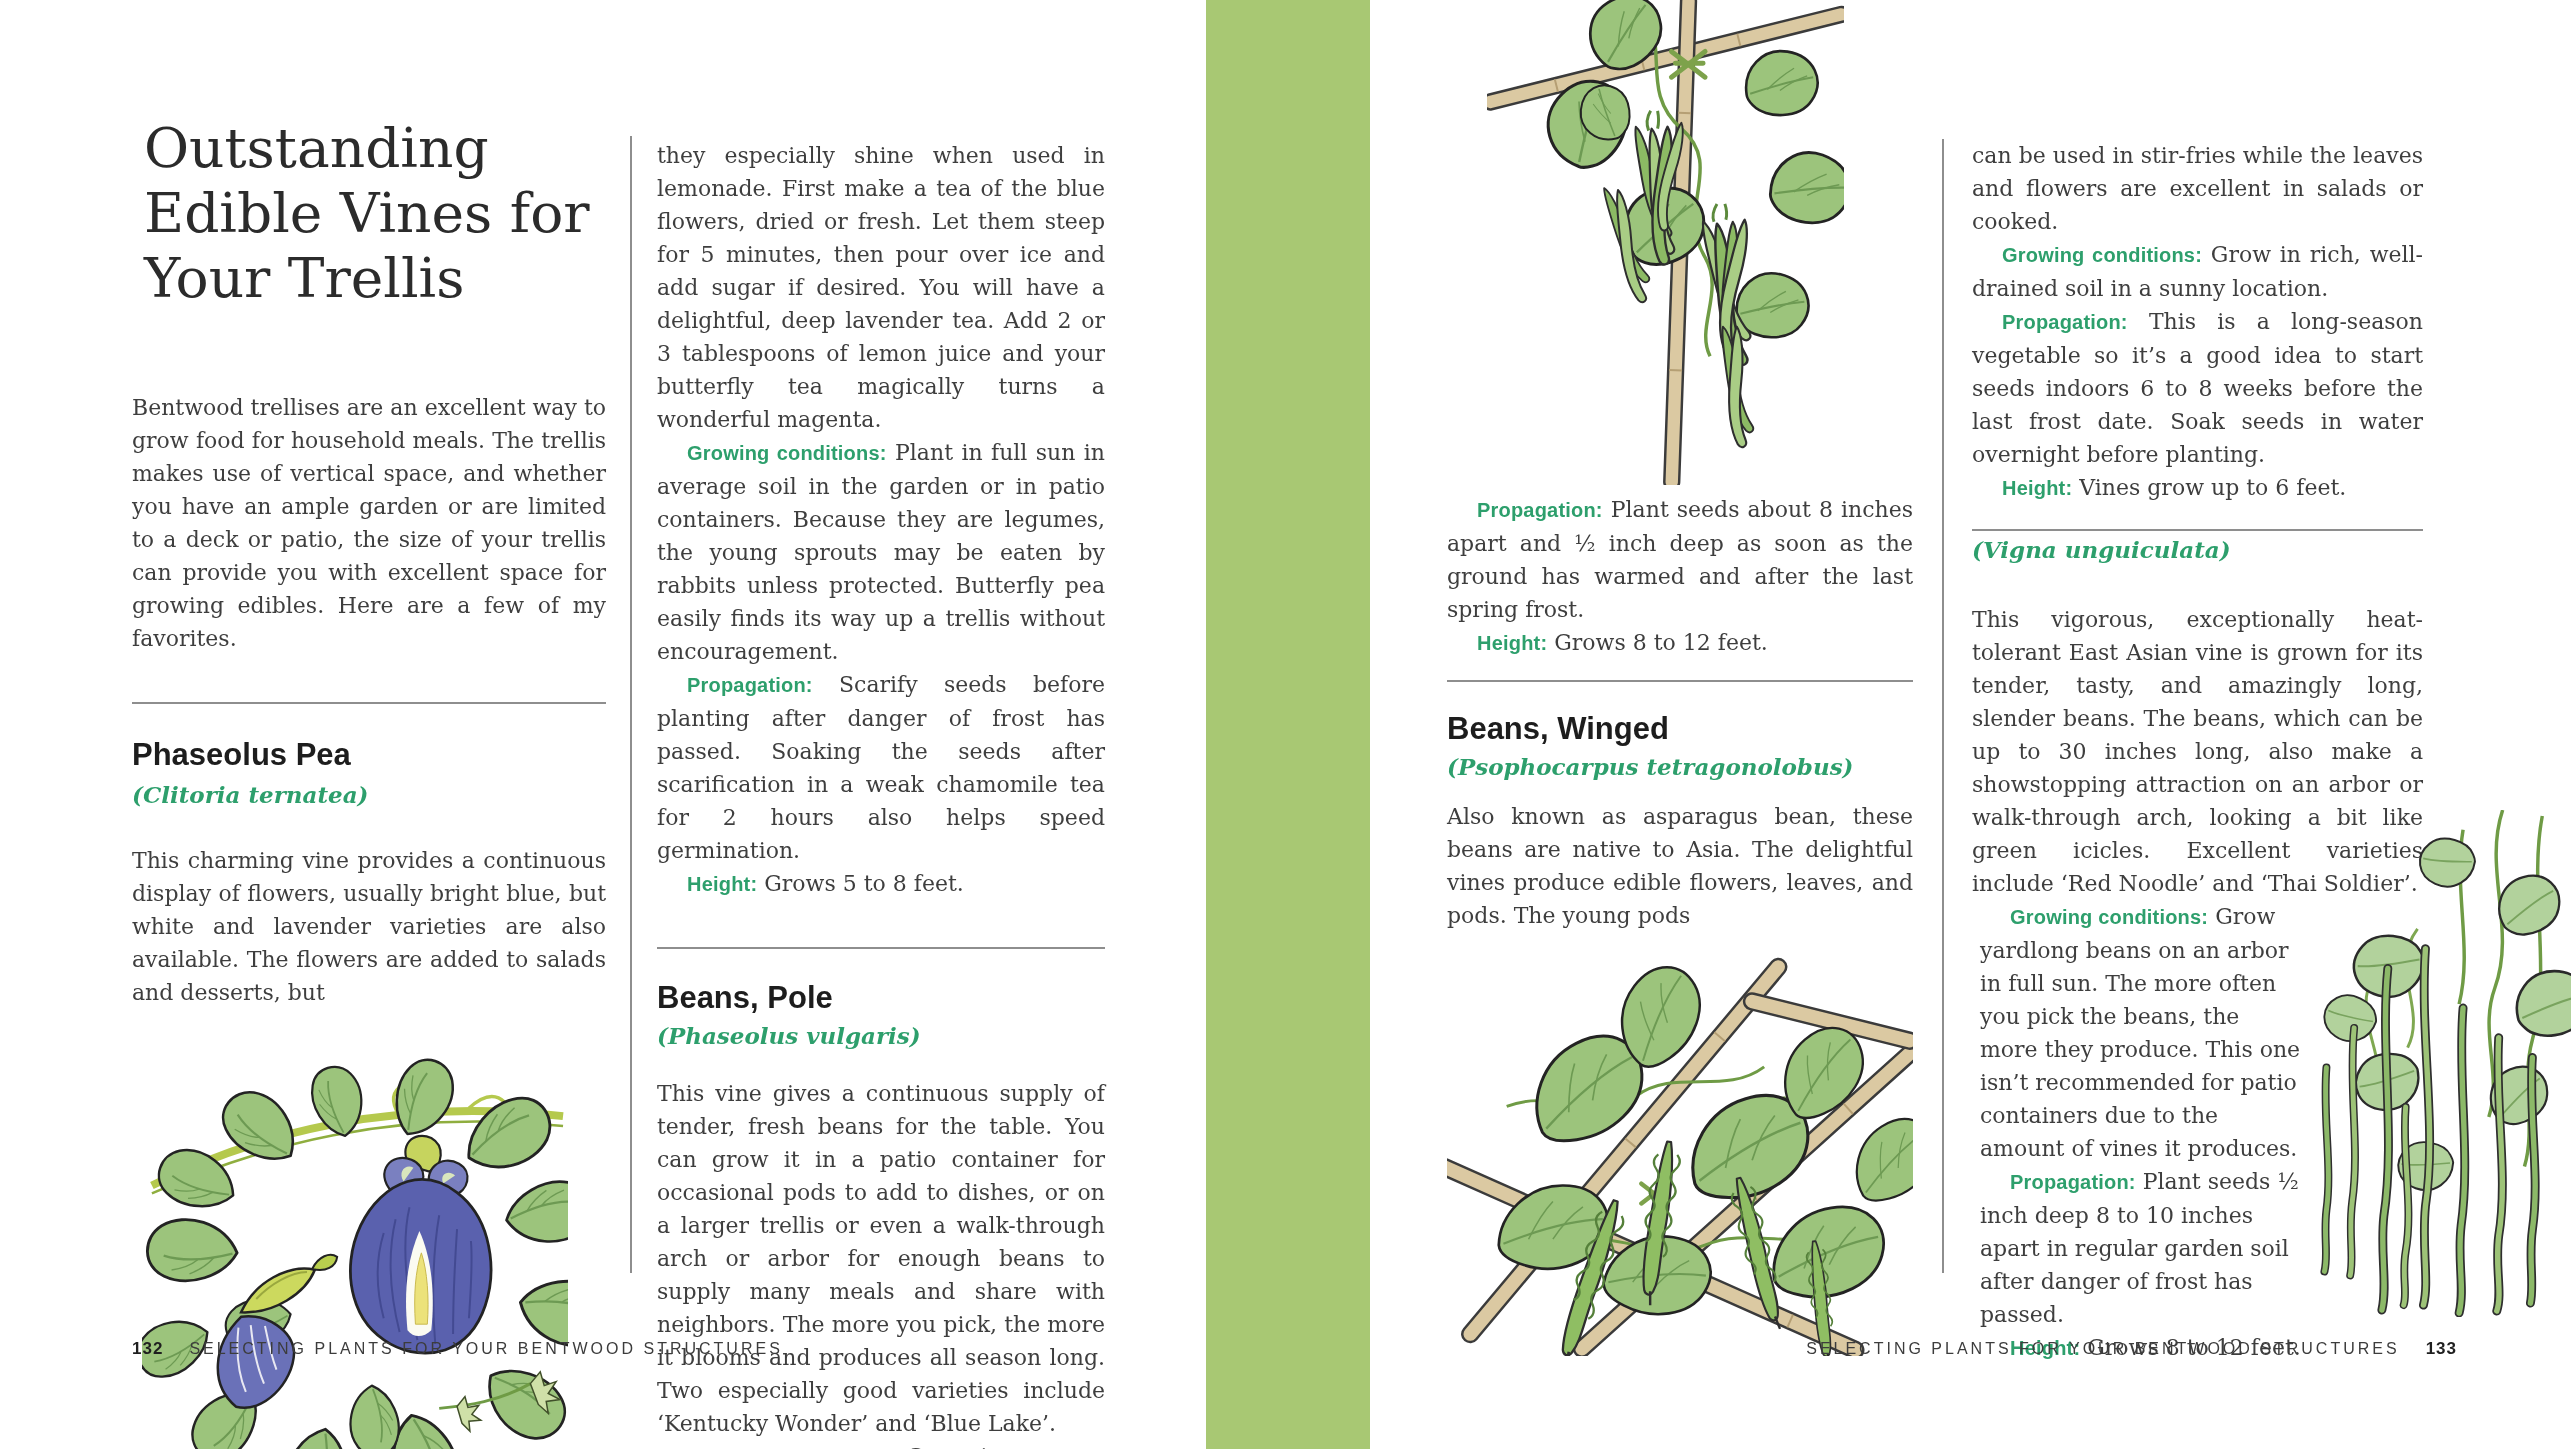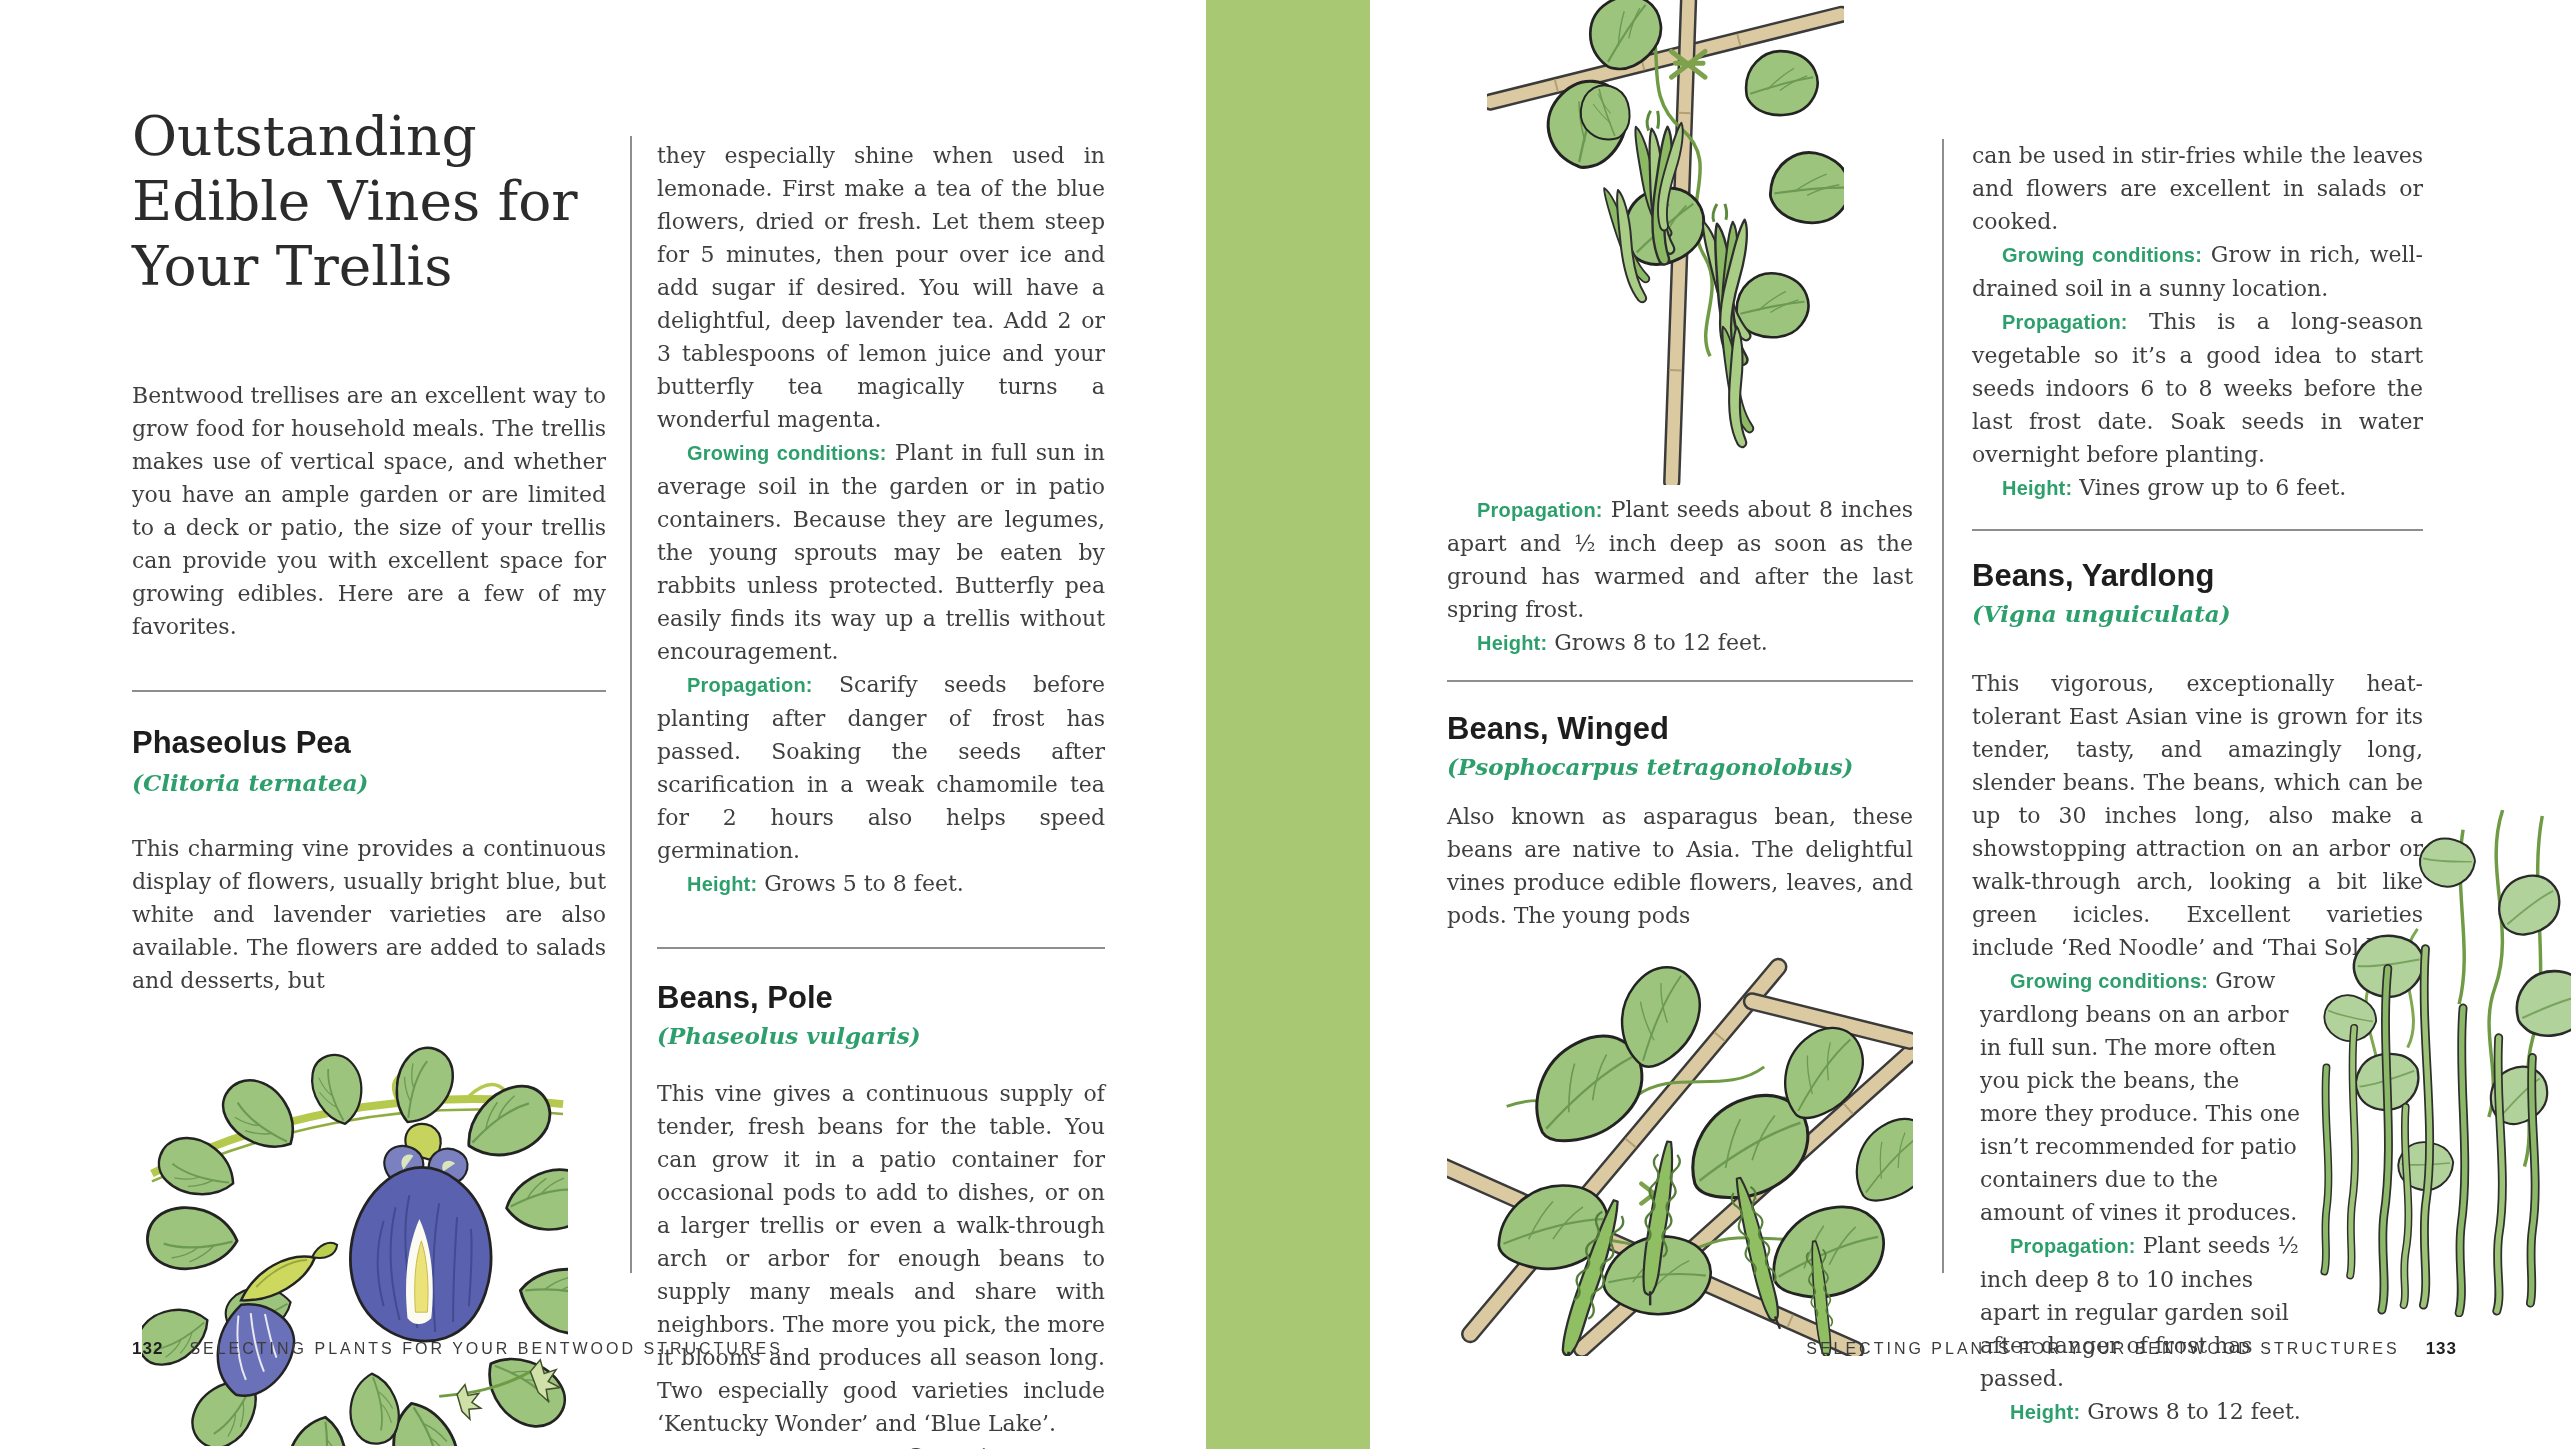--- a/index.html
+++ b/index.html
@@ -5,21 +5,21 @@
   html,body{margin:0;padding:0;background:#ffffff;}
   .spread{position:relative;width:2576px;height:1449px;background:#fff;overflow:hidden;
           font-family:"DejaVu Serif", serif;color:#3e3e3e;}
   .band{position:absolute;left:1206px;top:0;width:164px;height:1449px;background:var(--band-green,#a8c873);}
   .col{position:absolute;}
   p{margin:0;font-size:22px;line-height:33px;text-align:justify;}
   .rag p, p.rag{text-align:left;margin-left:8px;}
   .ind{text-indent:30px;}
   .lead{font-family:"Liberation Sans",sans-serif;font-weight:bold;font-size:20px;
         color:var(--accent-green,#2d9f6c);letter-spacing:0.2px;}
-  .title{font-size:55px;line-height:65px;font-weight:normal;color:#2b2b2b;margin:0;}
+  .title{font-size:55px;line-height:65px;font-weight:normal;color:#2b2b2b;margin:12px;}
   .title .tl{display:block;}
   .species{font-family:"Liberation Sans",sans-serif;font-size:31px;font-weight:700;
            color:#1d1d1d;margin:0;letter-spacing:0;line-height:38px;}
   .latin{font-style:italic;font-weight:600;font-size:23px;line-height:30px;
          color:var(--accent-green,#2d9f6c);}
   .hrule{height:2px;background:#8e8e8e;border:none;margin:0;}
   .vrule{position:absolute;width:2px;background:#8e8e8e;}
   .intro{margin-top:80px;}
   .footer{position:absolute;top:1339px;font-family:"Liberation Sans",sans-serif;
           font-size:16px;letter-spacing:3px;color:#3c3c3c;white-space:nowrap;}
@@ -239,21 +239,20 @@
   </div>
 
   <div class="vrule" style="left:1942px;top:139px;height:1134px;"></div>
 
   <div class="col" style="left:1972px;top:139px;width:451px;">
     <p>can be used in stir-fries while the leaves and flowers are excellent in salads or cooked.</p>
     <p class="ind"><span class="lead">Growing conditions:</span> <span>Grow in rich, well-drained soil in a sunny location.</span></p>
     <p class="ind"><span class="lead">Propagation:</span> <span>This is a long-season vegetable so it’s a good idea to start seeds indoors 6 to 8 weeks before the last frost date. Soak seeds in water overnight before planting.</span></p>
     <p class="ind"><span class="lead">Height:</span> <span>Vines grow up to 6 feet.</span></p>
     <hr class="hrule" style="margin-top:24px;">
-    <h2 class="species" style="margin-top:26px;">Beans, Yardlong</h2>
     <div class="latin" style="margin-top:4px;">(Vigna unguiculata)</div>
     <p style="margin-top:38px;">This vigorous, exceptionally heat-tolerant East Asian vine is grown for its tender, tasty, and amazingly long, slender beans. The beans, which can be up to 30 inches long, also make a showstopping attraction on an arbor or walk-through arch, looking a bit like green icicles. Excellent varieties include ‘Red Noodle’ and ‘Thai Soldier’.</p>
     <div class="yl-wrap rag">
       <p class="ind rag"><span class="lead">Growing conditions:</span> <span>Grow yardlong beans on an arbor in full sun. The more often you pick the beans, the more they produce. This one isn’t recommended for patio containers due to the amount of vines it produces.</span></p>
       <p class="ind rag"><span class="lead">Propagation:</span> <span>Plant seeds ½ inch deep 8 to 10 inches apart in regular garden soil after danger of frost has passed.</span></p>
       <p class="ind rag"><span class="lead">Height:</span> <span>Grows 8 to 12 feet.</span></p>
     </div>
   </div>
 
   <svg class="col" style="left:2269px;top:810px;" width="302" height="507" viewBox="0 0 305 512">

